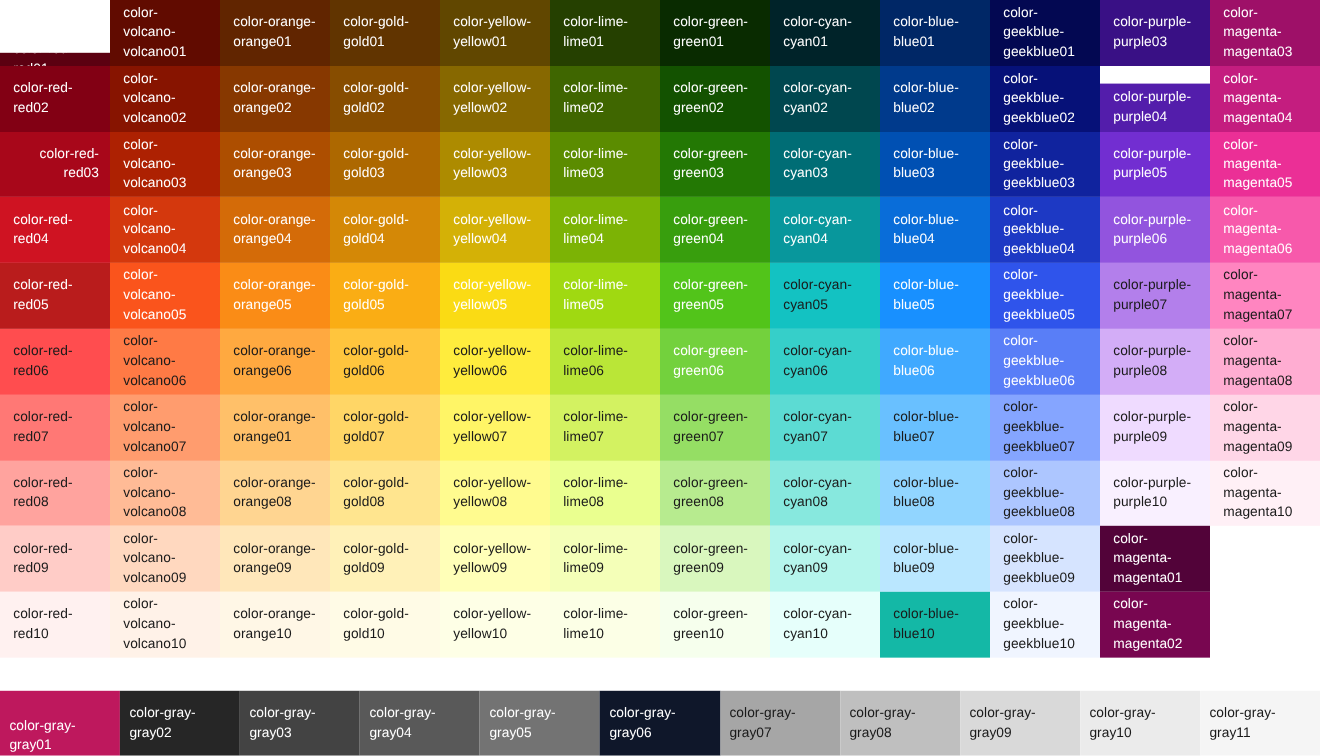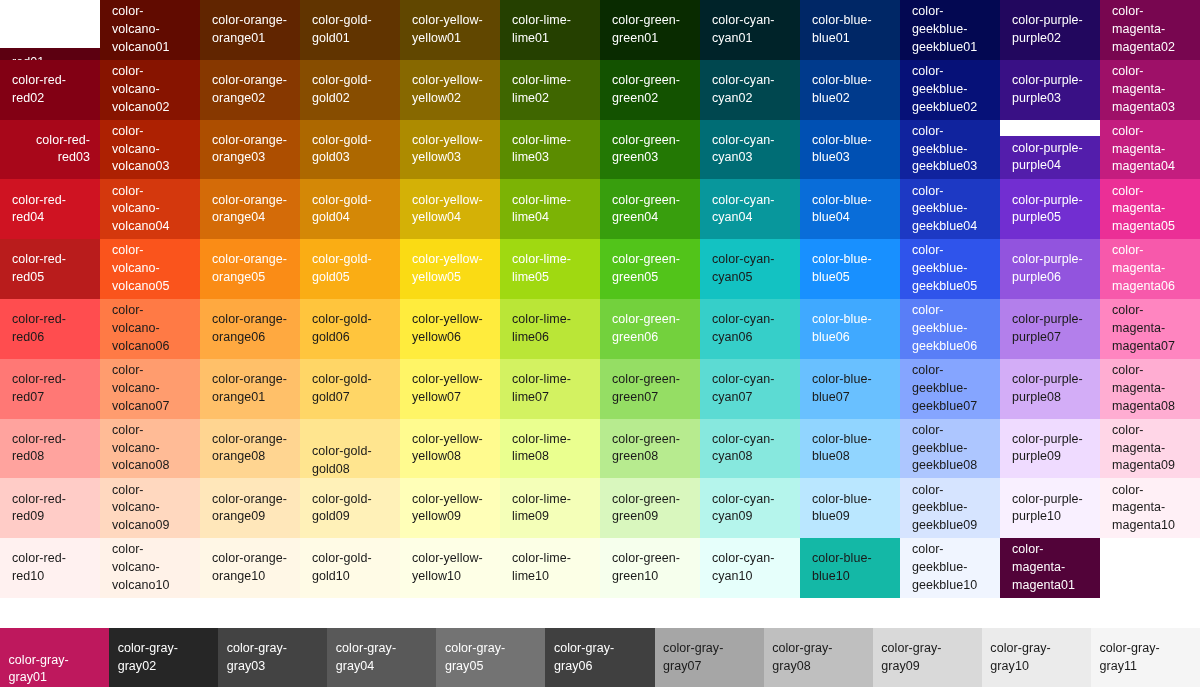--- a/index.html
+++ b/index.html
@@ -205,21 +205,21 @@
       </div>
       <div class="swatch light-text" style="background: rgb(250, 173, 20);">
         <span class="swatch-label">color-gold-gold05</span>
       </div>
       <div class="swatch dark-text" style="background: rgb(255, 197, 61);">
         <span class="swatch-label">color-gold-gold06</span>
       </div>
       <div class="swatch dark-text" style="background: rgb(255, 214, 102);">
         <span class="swatch-label">color-gold-gold07</span>
       </div>
-      <div class="swatch dark-text" style="background: rgb(255, 229, 143); align-items: flex-end;">
+      <div class="swatch dark-text" style="background: rgb(255, 229, 143);">
         <span class="swatch-label">color-gold-gold08</span>
       </div>
       <div class="swatch dark-text" style="background: rgb(255, 241, 184);">
         <span class="swatch-label">color-gold-gold09</span>
       </div>
       <div class="swatch dark-text" style="background: rgb(255, 251, 230);">
         <span class="swatch-label">color-gold-gold10</span>
       </div>
       <div class="swatch light-text" style="background: rgb(97, 71, 0);">
         <span class="swatch-label">color-yellow-yellow01</span>
@@ -393,23 +393,20 @@
         <span class="swatch-label">color-geekblue-geekblue07</span>
       </div>
       <div class="swatch dark-text" style="background: rgb(173, 198, 255);">
         <span class="swatch-label">color-geekblue-geekblue08</span>
       </div>
       <div class="swatch dark-text" style="background: rgb(214, 228, 255);">
         <span class="swatch-label">color-geekblue-geekblue09</span>
       </div>
       <div class="swatch dark-text" style="background: rgb(240, 245, 255);">
         <span class="swatch-label">color-geekblue-geekblue10</span>
-      </div>
-      <div class="swatch light-text" style="background: rgb(34, 7, 94);">
-        <span class="swatch-label">color-purple-purple02</span>
       </div>
       <div class="swatch light-text" style="background: rgb(57, 16, 133);">
         <span class="swatch-label">color-purple-purple03</span>
       </div>
       <div class="swatch light-text" style="background: rgb(83, 29, 171); margin-top: 16px;">
         <span class="swatch-label">color-purple-purple04</span>
       </div>
       <div class="swatch light-text" style="background: rgb(114, 46, 209);">
         <span class="swatch-label">color-purple-purple05</span>
       </div>
@@ -471,21 +468,21 @@
       </div>
       <div class="gray-swatch light-text" style="background: rgb(67, 67, 67);">
         <span class="gray-label">color-gray-gray03</span>
       </div>
       <div class="gray-swatch light-text" style="background: rgb(89, 89, 89);">
         <span class="gray-label">color-gray-gray04</span>
       </div>
       <div class="gray-swatch light-text" style="background: rgb(115, 115, 115);">
         <span class="gray-label">color-gray-gray05</span>
       </div>
-      <div class="gray-swatch light-text" style="background: #404040;">
+      <div class="gray-swatch light-text" style="background: #0f172a;">
         <span class="gray-label">color-gray-gray06</span>
       </div>
       <div class="gray-swatch dark-text" style="background: rgb(166, 166, 166);">
         <span class="gray-label">color-gray-gray07</span>
       </div>
       <div class="gray-swatch dark-text" style="background: rgb(191, 191, 191);">
         <span class="gray-label">color-gray-gray08</span>
       </div>
       <div class="gray-swatch dark-text" style="background: rgb(217, 217, 217);">
         <span class="gray-label">color-gray-gray09</span>

